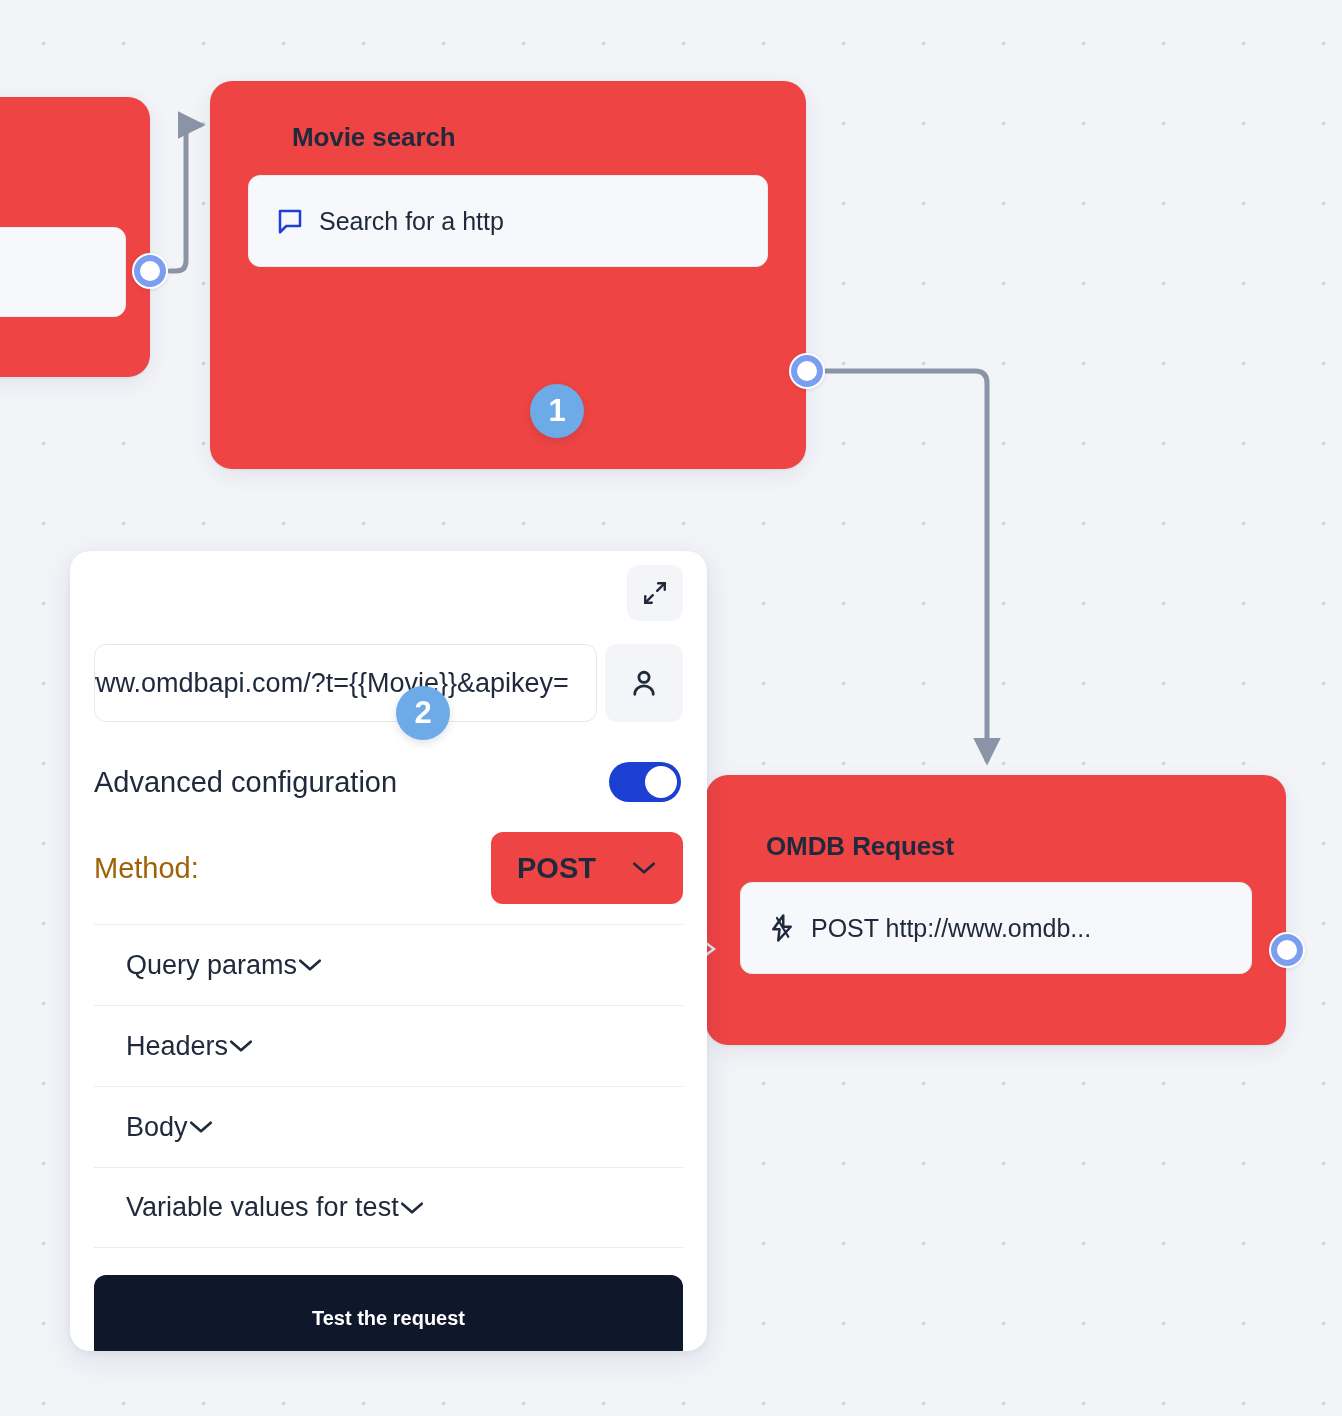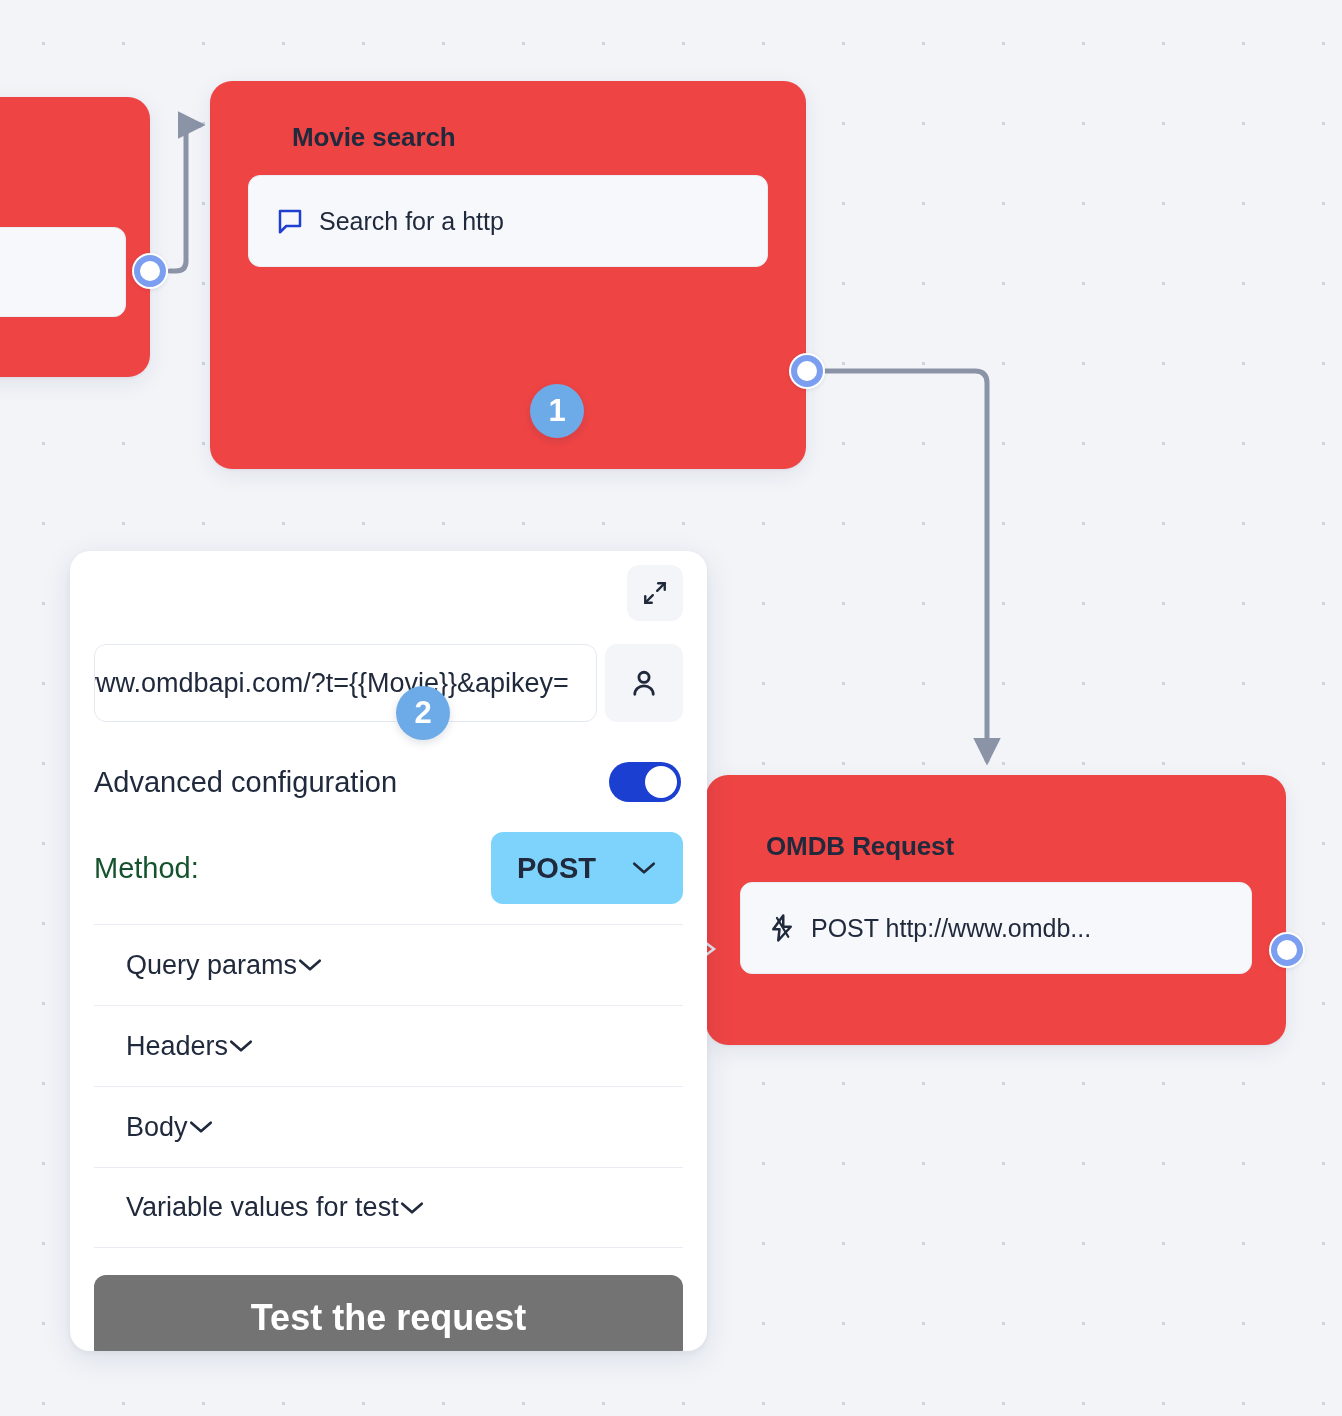--- a/index.html
+++ b/index.html
@@ -241,25 +241,25 @@
     right: 4px; top: 4px;
     width: 32px; height: 32px;
     border-radius: 50%;
     background: #ffffff;
   }
 
   .method-row {
     display: flex; align-items: center; justify-content: space-between;
     margin-top: 30px;
   }
-  .method-label { font-size: 29px; color: #14532d; }
+  .method-label { font-size: 29px; color: #a16207; }
 
   .method-select {
     min-width: 192px; height: 72px;
-    background: #7dd3fc;
+    background: #ef4444;
     border-radius: 12px;
     display: flex; align-items: center; justify-content: center;
     gap: 35px;
     cursor: pointer;
     padding: 0 22px;
   }
   .method-value { font-size: 29px; font-weight: 600; color: #202a3c; }
 
   .accordion { margin-top: 20px; }
   .acc-item {
@@ -269,26 +269,26 @@
     padding: 0 8px 0 32px;
     cursor: pointer;
   }
   .acc-item:last-of-type { border-bottom: 1px solid #e9ecf2; }
   .acc-label { font-size: 27px; color: #202a3c; }
 
   .test-btn {
     margin-top: 27px;
     width: 100%;
     height: 86px;
-    background: #737373;
+    background: #0f172a;
     color: #ffffff;
     border: none;
     border-radius: 12px;
     font-family: "Liberation Sans", sans-serif;
-    font-size: 36px;
+    font-size: 20px;
     font-weight: 700;
     cursor: pointer;
   }
 
   svg { display: block; }
 </style>
 </head>
 <body>
 
 <div id="canvas"></div>

